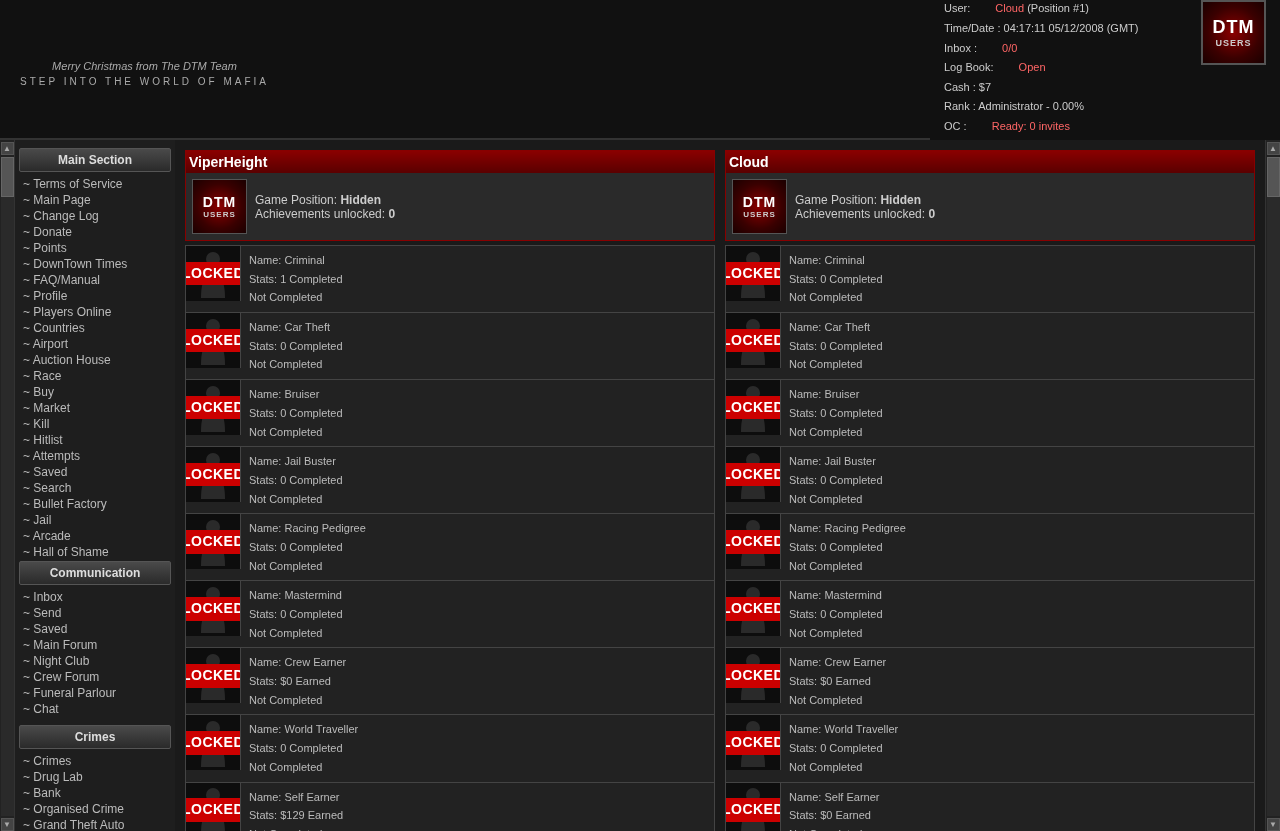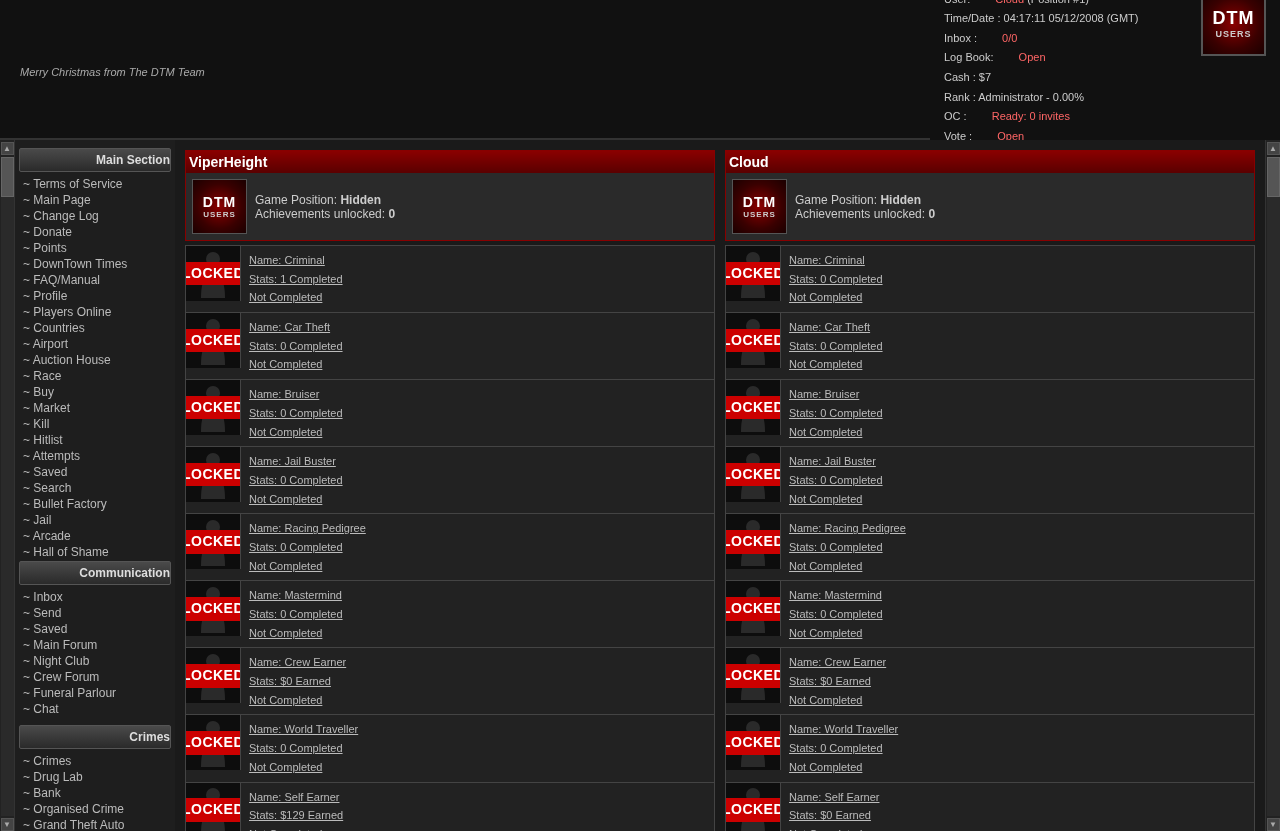--- a/index.html
+++ b/index.html
@@ -130,21 +130,21 @@
       overflow-y: auto;
       flex-shrink: 0;
       padding: 4px 0;
     }
     .sidebar-section-header {
       background: linear-gradient(to bottom, #4a4a4a, #2a2a2a);
       border: 1px solid #555;
       color: #ddd;
       font-weight: bold;
       font-size: 12px;
-      text-align: right;
+      text-align: center;
       padding: 4px 0;
       margin: 4px 4px;
       border-radius: 2px;
     }
     .sidebar-link {
       display: block;
       padding: 1px 8px;
       color: #bbb;
       text-decoration: none;
       cursor: pointer;
@@ -247,41 +247,41 @@
       border-radius: 2px;
       letter-spacing: 0.5px;
       text-align: center;
       line-height: 1.4;
     }
     .achievement-info {
       padding: 5px 8px;
       font-size: 11px;
       color: #bbb;
       line-height: 1.7;
-      text-decoration: underline;
     }
 
     
     #scroll-right {
       width: 15px;
       background: #222;
       border-left: 1px solid #333;
       flex-shrink: 0;
       display: flex;
       flex-direction: column;
       align-items: center;
       padding-top: 2px;
     }
   </style>
 </head>
 <body>
 
 <div id="header">
   <div id="logo-area">
     <div id="logo-xmas">Merry Christmas from The DTM Team</div>
+    <div id="logo-subtitle">STEP INTO THE WORLD OF MAFIA</div>
   </div>
   <div id="user-info-area">
     <div id="user-info-text">
       <p>
         <span>User:</span>
         <a>Cloud</a>
         <span>(Position #1)</span>
       </p>
       <p>
         <span>Time/Date :</span>
@@ -300,24 +300,20 @@
         <span>$7</span>
       </p>
       <p>
         <span>Rank :</span>
         <span>Administrator - 0.00%</span>
       </p>
       <p>
         <span>OC :</span>
         <a>Ready: 0 invites</a>
       </p>
-      <p>
-        <span>Vote :</span>
-        <a>Open</a>
-      </p>
     </div>
     <div id="dtm-badge">
       <div class="dtm-line">DTM</div>
       <div class="users-line">USERS</div>
     </div>
   </div>
 </div>
 
 <div id="main-layout">
 

